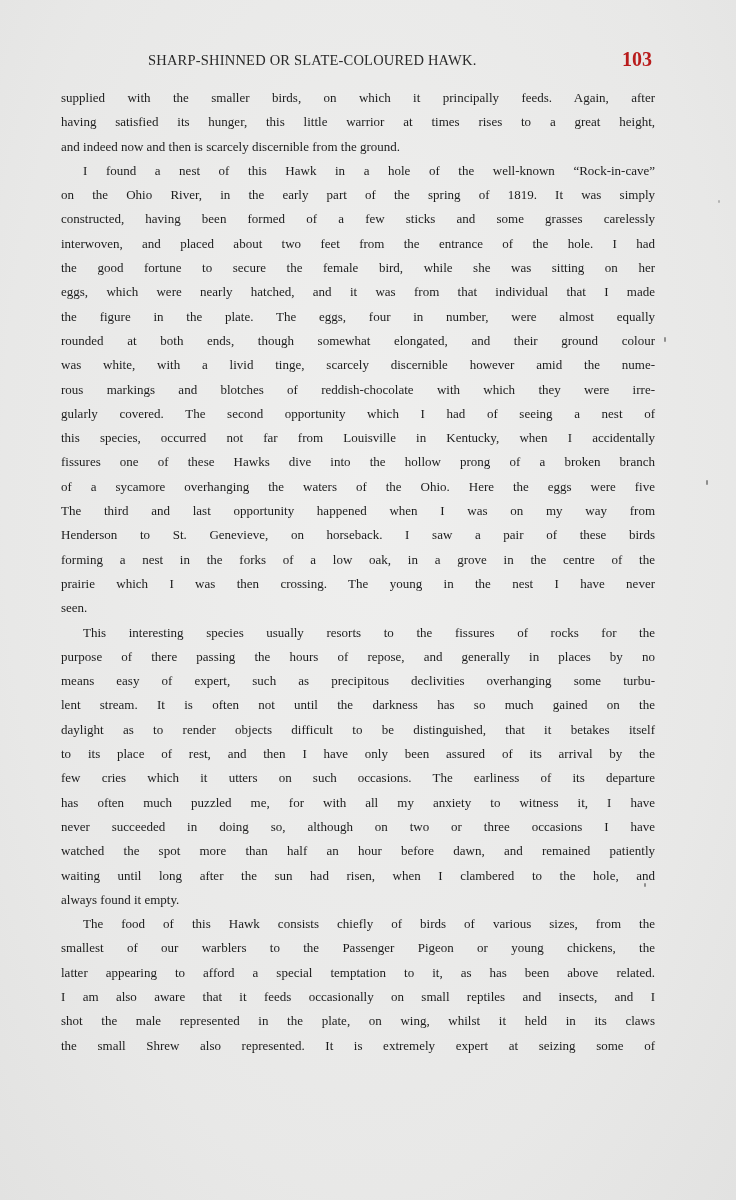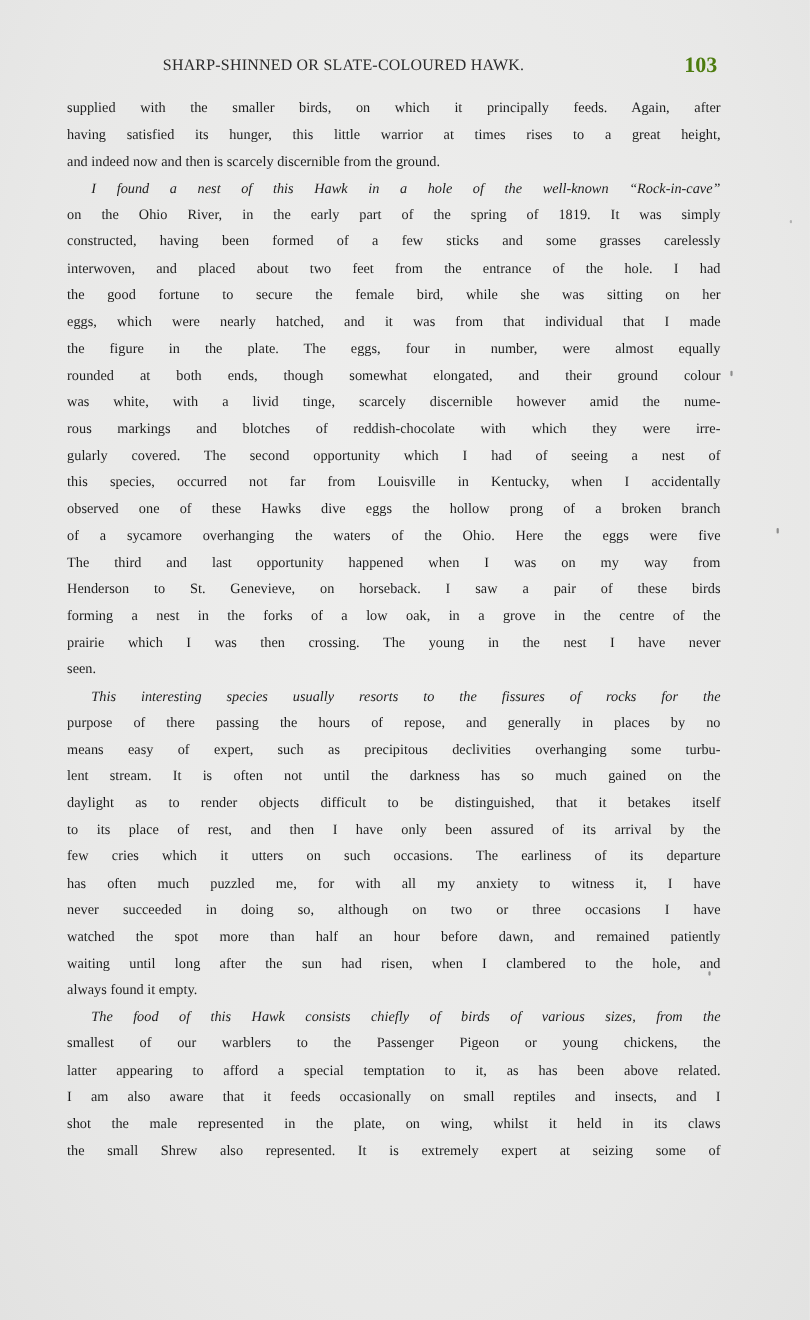--- a/index.html
+++ b/index.html
@@ -38,21 +38,21 @@
       letter-spacing: 0.2px;
       color: #2a2a2a;
       white-space: nowrap;
     }
     .page-number {
       position: absolute;
       left: 622px;
       top: 0px;
       font-size: 20px;
       font-weight: bold;
-      color: #4d7c0f;
+      color: #b91c1c;
     }
     .body-text {
       position: absolute;
       left: 61px;
       top: 86px;
       width: 594px;
       font-size: 13px;
       line-height: 24.3px;
       text-align: justify;
       hyphens: none;
@@ -62,21 +62,20 @@
       text-align: justify;
       text-align-last: justify;
       white-space: nowrap;
       height: 24.3px;
     }
     .line.last {
       text-align-last: left;
     }
     .line.indent {
       padding-left: 22px;
-      font-style: italic;
     }
     .speck {
       position: absolute;
       width: 2px;
       height: 5px;
       background: #666;
       border-radius: 1px;
       opacity: 0.7;
     }
   </style>
@@ -104,21 +103,21 @@
       <span class="line">constructed, having been formed of a few sticks and some grasses carelessly</span>
       <span class="line">interwoven, and placed about two feet from the entrance of the hole. I had</span>
       <span class="line">the good fortune to secure the female bird, while she was sitting on her</span>
       <span class="line">eggs, which were nearly hatched, and it was from that individual that I made</span>
       <span class="line">the figure in the plate. The eggs, four in number, were almost equally</span>
       <span class="line">rounded at both ends, though somewhat elongated, and their ground colour</span>
       <span class="line">was white, with a livid tinge, scarcely discernible however amid the nume-</span>
       <span class="line">rous markings and blotches of reddish-chocolate with which they were irre-</span>
       <span class="line">gularly covered. The second opportunity which I had of seeing a nest of</span>
       <span class="line">this species, occurred not far from Louisville in Kentucky, when I accidentally</span>
-      <span class="line">observed one of these Hawks dive eggs the hollow prong of a broken branch</span>
+      <span class="line">fissures one of these Hawks dive into the hollow prong of a broken branch</span>
       <span class="line">of a sycamore overhanging the waters of the Ohio. Here the eggs were five</span>
       <span class="line">The third and last opportunity happened when I was on my way from</span>
       <span class="line">Henderson to St. Genevieve, on horseback. I saw a pair of these birds</span>
       <span class="line">forming a nest in the forks of a low oak, in a grove in the centre of the</span>
       <span class="line">prairie which I was then crossing. The young in the nest I have never</span>
       <span class="line last">seen.</span>
     </div>
 
     <div class="paragraph">
       <span class="line indent">This interesting species usually resorts to the fissures of rocks for the</span>

